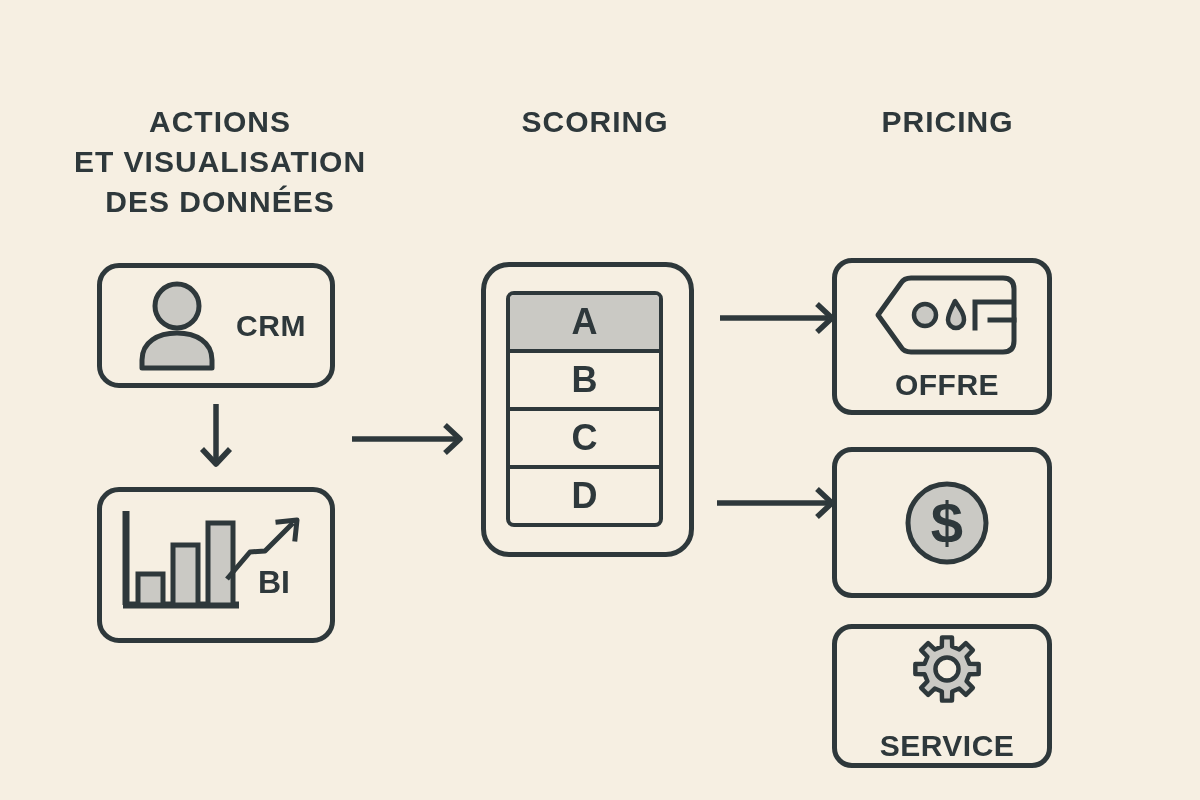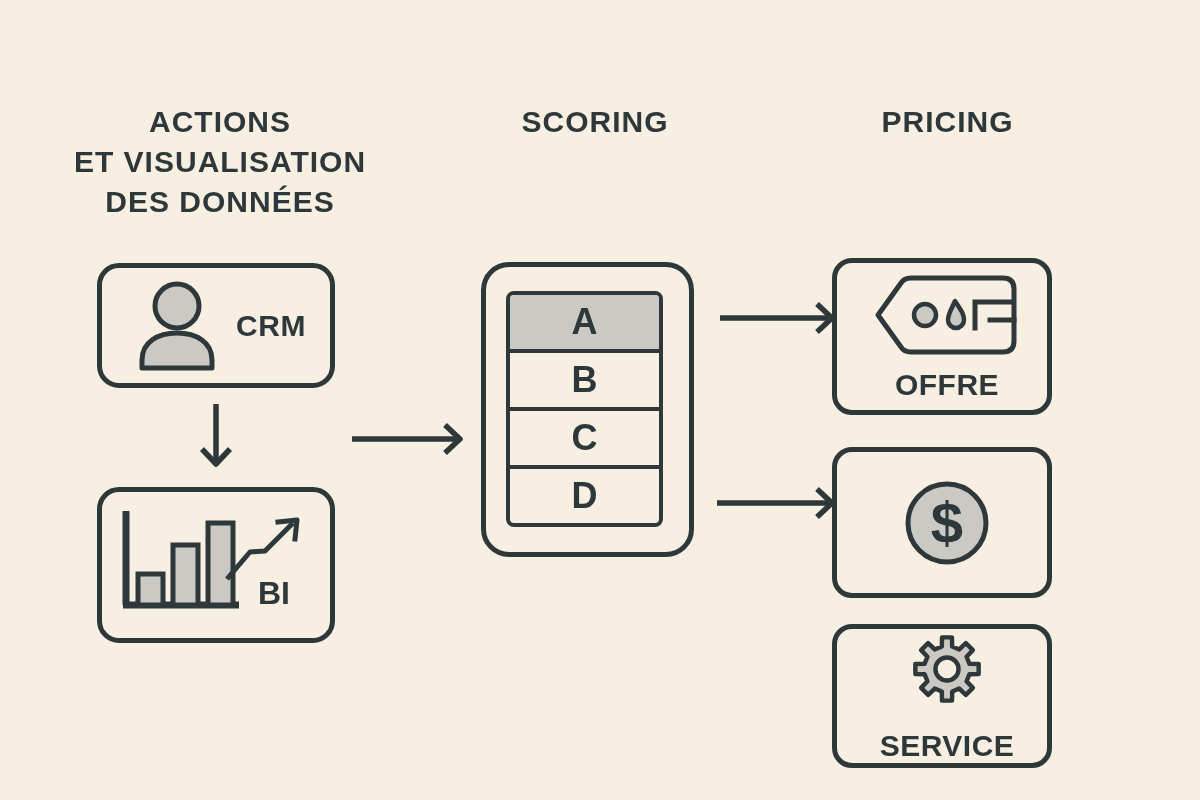--- a/index.html
+++ b/index.html
@@ -54,21 +54,21 @@
     display:flex;flex-direction:column;overflow:hidden;
   }
   .scoring-row{
     flex:1;display:flex;align-items:center;justify-content:center;
     font-weight:700;font-size:36px;
     border-top:4px solid var(--ink);
   }
   .scoring-row:first-child{border-top:none;}
   .scoring-row.highlighted{background:var(--shape-gray);}
 
-  #bi-label{position:absolute;left:156px;top:83px;font-weight:700;font-size:32px;}
+  #bi-label{position:absolute;left:156px;top:72px;font-weight:700;font-size:32px;}
   #bi-icon{position:absolute;left:15px;top:11px;}
 
   .arrows{position:absolute;left:0;top:0;width:1200px;height:800px;pointer-events:none;}
 
   .stroke-ink{stroke:var(--ink);}
   .fill-gray{fill:var(--shape-gray);}
   .fill-none{fill:none;}
   .fill-bg{fill:var(--background);}
   .fill-ink{fill:var(--ink);}
   .dollar-text{font-family:"Liberation Sans",sans-serif;font-weight:700;font-size:58px;}

